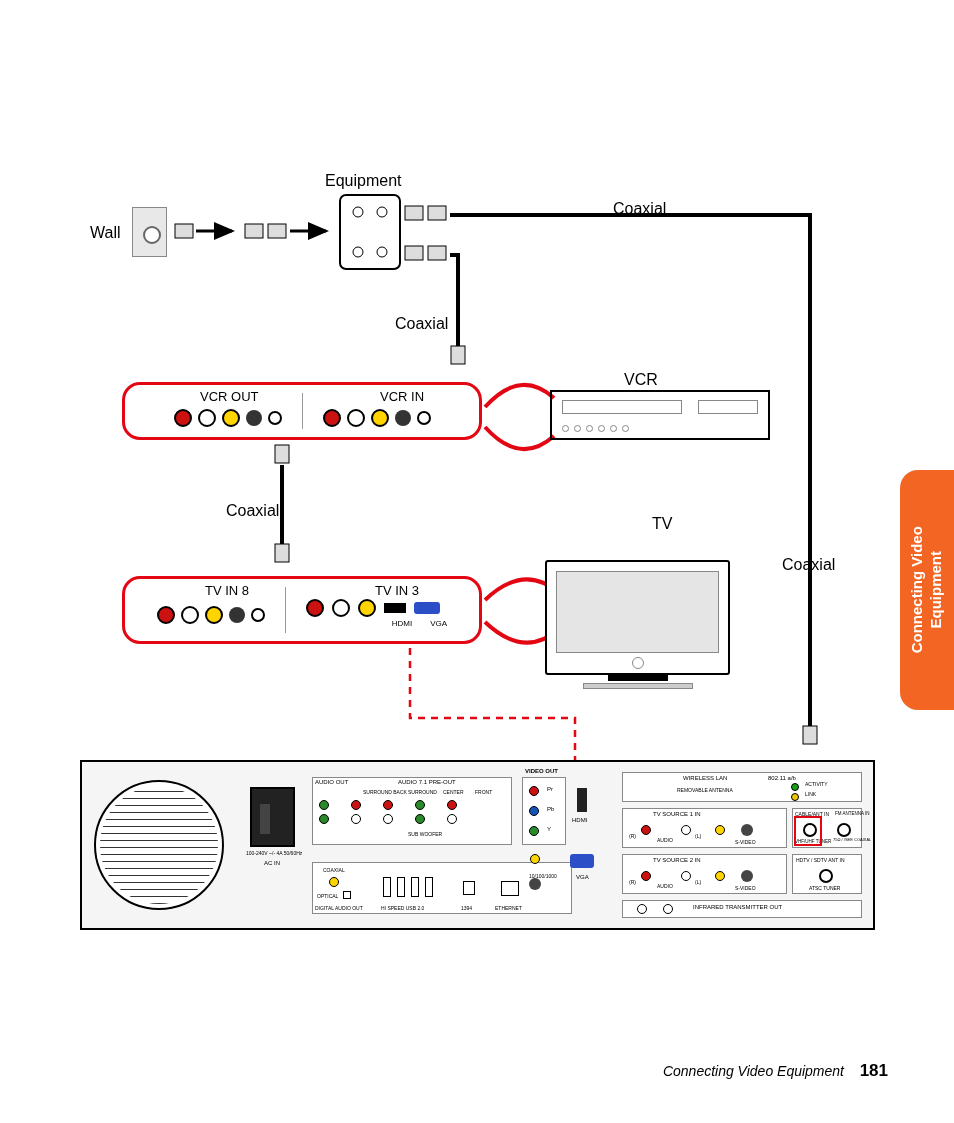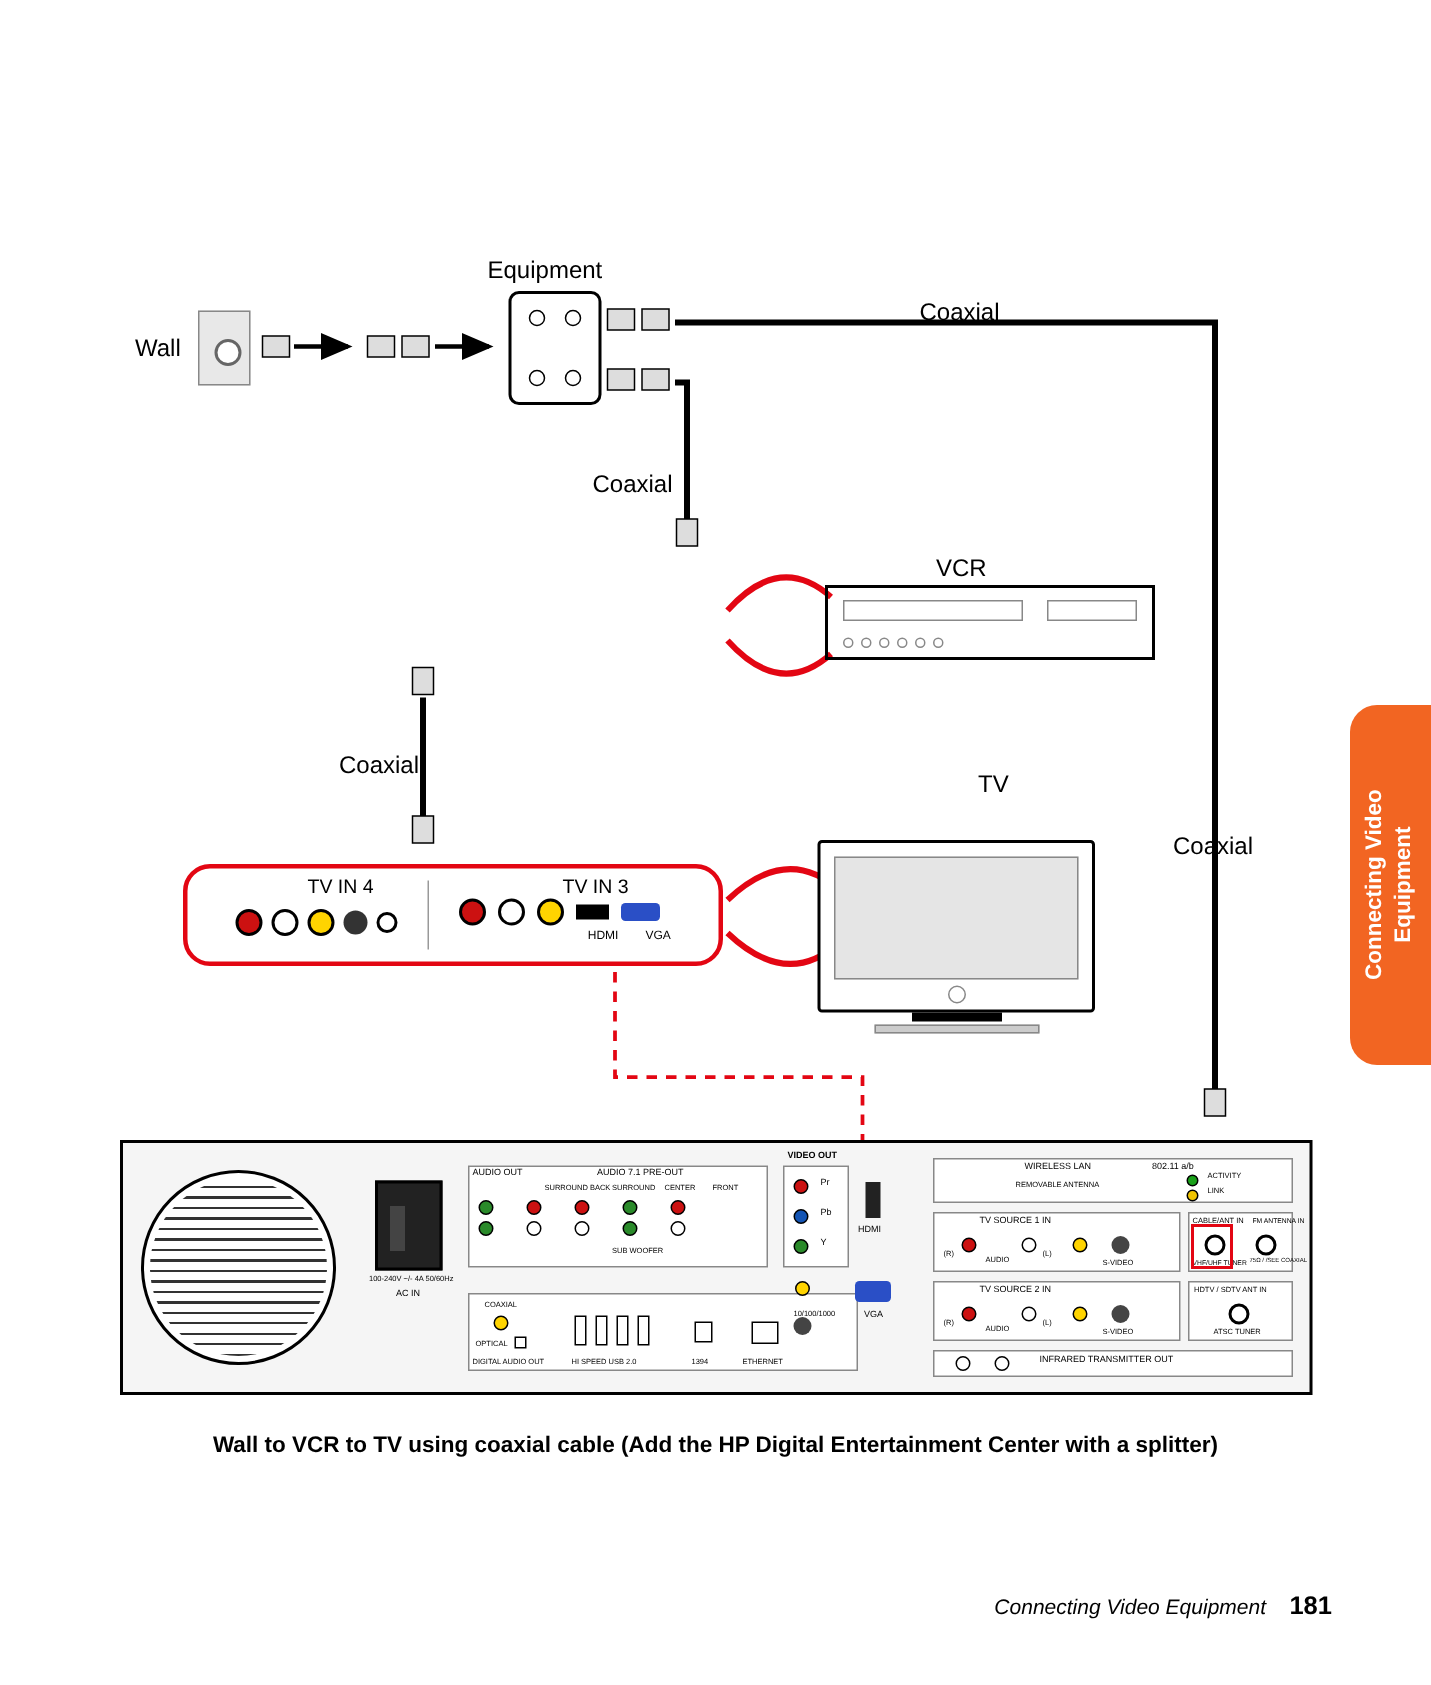--- a/index.html
+++ b/index.html
@@ -136,23 +136,42 @@
     <rect x="275" y="544" width="14" height="18" fill="#ddd" stroke="#000"></rect>
 
     <path d="M485 407 Q520 368 554 398" fill="none" stroke="#e30613" stroke-width="4"></path>
     <path d="M485 427 Q520 466 554 436" fill="none" stroke="#e30613" stroke-width="4"></path>
     <path d="M485 600 Q525 562 560 594" fill="none" stroke="#e30613" stroke-width="4"></path>
     <path d="M485 622 Q525 660 560 628" fill="none" stroke="#e30613" stroke-width="4"></path>
 
     <path d="M410 648 L410 718 L575 718 L575 778" fill="none" stroke="#e30613" stroke-width="2.5" stroke-dasharray="7 6"></path>
   </svg>
 
+  <div class="callout" style="left:122px; top:382px; width:360px; height:58px;">
+    <span class="group-title" style="left:75px;">VCR OUT</span>
+    <span class="group-title" style="left:255px;">VCR IN</span>
+    <div class="group" style="margin-top:14px;">
+      <span class="rca r"></span>
+      <span class="rca w"></span>
+      <span class="rca y"></span>
+      <span class="sv"></span>
+      <span class="coax-tiny"></span>
+    </div>
+    <div class="vrule"></div>
+    <div class="group" style="margin-top:14px;">
+      <span class="rca r"></span>
+      <span class="rca w"></span>
+      <span class="rca y"></span>
+      <span class="sv"></span>
+      <span class="coax-tiny"></span>
+    </div>
+  </div>
 
   <div class="callout" style="left:122px; top:576px; width:360px; height:68px;">
-    <span class="group-title" style="left:80px;">TV IN 4</span>
+    <span class="group-title" style="left:80px;">TV IN 8</span>
     <span class="group-title" style="left:250px;">TV IN 3</span>
     <div class="group" style="margin-top:10px;">
       <span class="rca r"></span>
       <span class="rca w"></span>
       <span class="rca y"></span>
       <span class="sv"></span>
       <span class="coax-tiny"></span>
     </div>
     <div class="vrule"></div>
     <div class="group" style="margin-top:6px; flex-direction:column; align-items:flex-start; gap:2px;">
@@ -321,21 +340,20 @@
       <div class="tiny-label" style="left:16px; top:30px; font-size:5px;">ATSC TUNER</div>
     </div>
 
     <div class="port-panel" style="left:540px; top:138px; width:240px; height:18px;">
       <div class="tiny-label" style="left:70px; top:3px;">INFRARED TRANSMITTER OUT</div>
       <span class="dot w" style="position:absolute; left:14px; top:3px;"></span>
       <span class="dot w" style="position:absolute; left:40px; top:3px;"></span>
     </div>
   </div>
 
-  <div class="caption" style="top:955px; left:0;">Wall to VCR to TV using coaxial cable (Add the HP Digital Entertainment Center with a splitter)</div>
 
   <div class="side-tab">
     <div class="side-tab-text">Connecting Video<br>Equipment</div>
   </div>
 
   <div class="footer-text" style="right:110px; bottom:44px;">Connecting Video Equipment</div>
   <div class="page-num" style="right:66px; bottom:42px;">181</div>
 
 </div>
 

